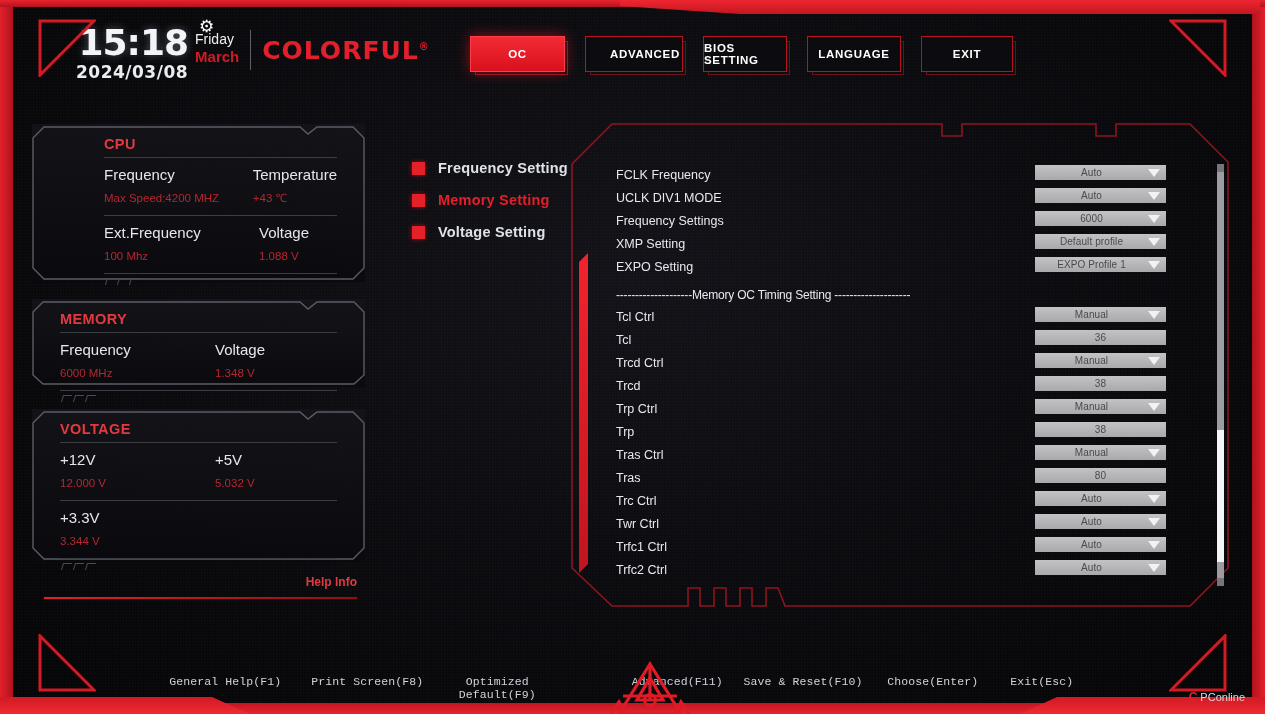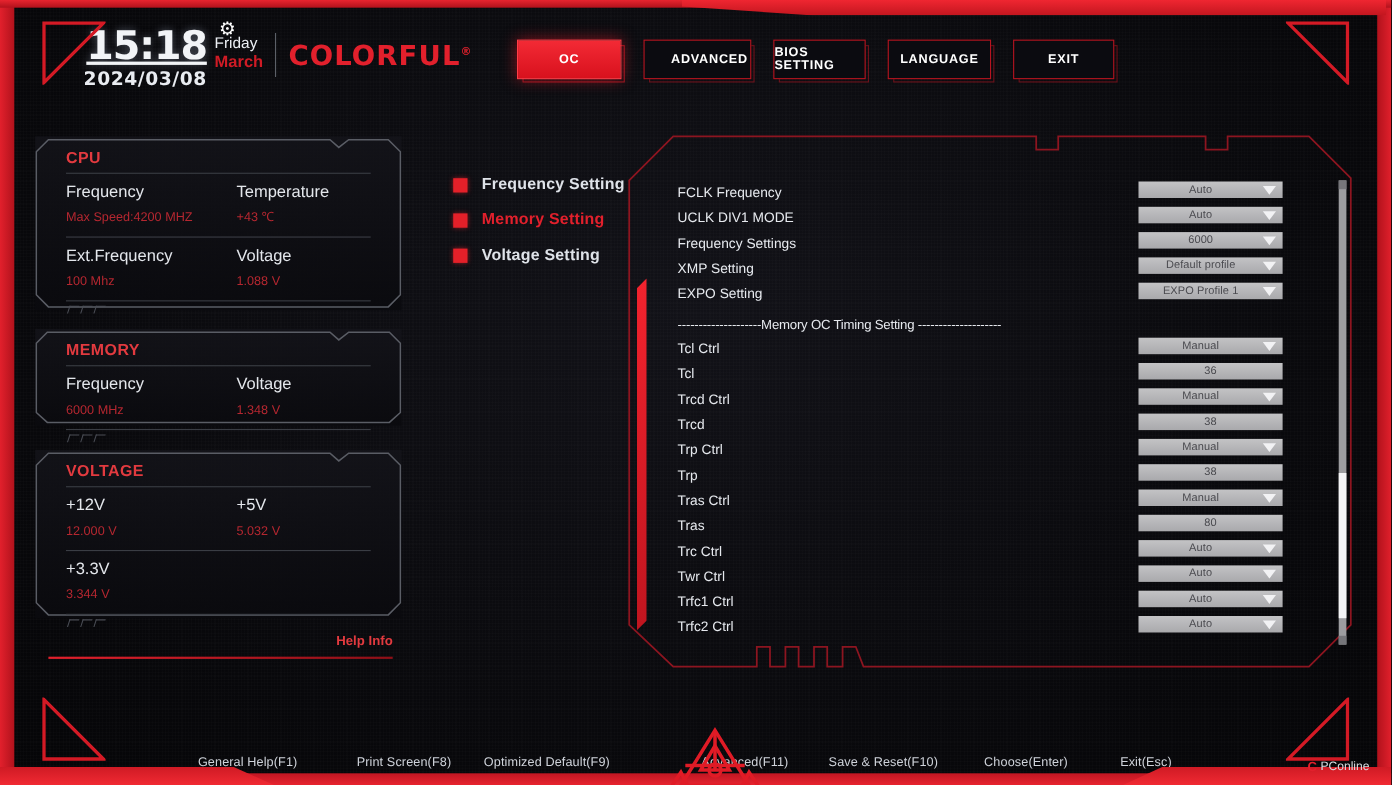--- a/index.html
+++ b/index.html
@@ -63,21 +63,20 @@
   .clock-block {
     position: absolute; left: 76px; top: 18px;
     display: flex; align-items: flex-start;
   }
   .clock-left { display: flex; flex-direction: column; align-items: flex-end; }
   .clock-time {
     font-family: "DejaVu Sans", sans-serif;
     font-size: 36px; font-weight: 700; color: #f2f4f7; letter-spacing: -1px;
     line-height: 34px;
     text-shadow: 0 0 8px rgba(200,215,240,0.35);
-    text-decoration: underline;
   }
   .clock-date {
     font-family: "DejaVu Sans", sans-serif;
     font-size: 17px; font-weight: 700; color: #e9ecf1; letter-spacing: 0.5px;
     line-height: 20px; margin-top: 2px;
   }
   .clock-right {
     margin-left: 7px; margin-top: 5px;
     display: flex; flex-direction: column; align-items: flex-start;
     position: relative;
@@ -203,21 +202,21 @@
   }
   .scroll-thumb {
     position: absolute; left: 0; width: 7px; top: 266px; height: 132px;
     background: #f4f4f6;
   }
   .scroll-cap-t { position:absolute; left:0; top:0; width:7px; height:8px; background:#76767a; }
   .scroll-cap-b { position:absolute; left:0; bottom:0; width:7px; height:8px; background:#76767a; }
 
   
   .footer { position: absolute; left: 0; bottom: 11px; width: 1265px; height: 40px; z-index: 25; }
-  .fkeys { position: absolute; left: 0; top: 24px; width: 1083px; display: flex; }
+  .fkeys { position: absolute; left: 0; top: 12px; width: 1083px; display: flex; font-family: Liberation Mono, monospace; }
   .fkey {
     font-size: 11.5px; color: #cfd3da; text-align: center; cursor: pointer;
     letter-spacing: 0.1px;
   }
   .emblem { position: absolute; left: 593px; bottom: -6px; width: 114px; height: 60px; z-index: 44; }
   .pconline {
     position: absolute; right: 20px; bottom: 10px; z-index: 46;
     display: flex; align-items: center; gap: 3px;
     font-size: 11px; color: #d9dce1;
   }
@@ -286,21 +285,21 @@
       </div>
       <div class="tab t-lang">
         <span>LANGUAGE</span>
       </div>
       <div class="tab t-exit">
         <span>EXIT</span>
       </div>
     </div>
   </div>
 
-  <div class="info-card" style="top:124px;height:158px;">
+  <div class="info-card" style="top:124px;height:158px;padding-left:44px;">
     <div class="card-border">
       <svg width="333" height="158" viewBox="0 0 333 158" preserveAspectRatio="none">
         <path d="M1 14 L12 3 L268 3 L276 10 L285 3 L321 3 L332 14 L332 144 L321 155 L12 155 L1 144 Z" fill="none" stroke="#5a5d65" stroke-width="1.4"></path>
       </svg>
     </div>
     <div class="card-inner">
       <div class="card-title">CPU</div>
       <div class="rowline"></div>
       <div class="grid2">
         <div class="cellA">

